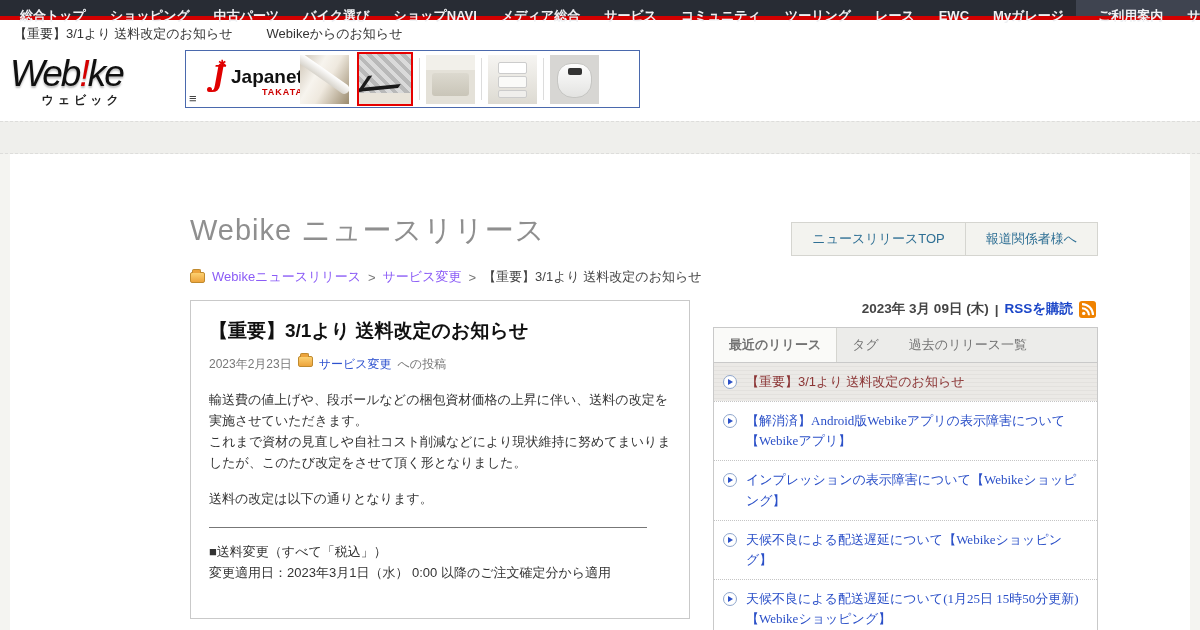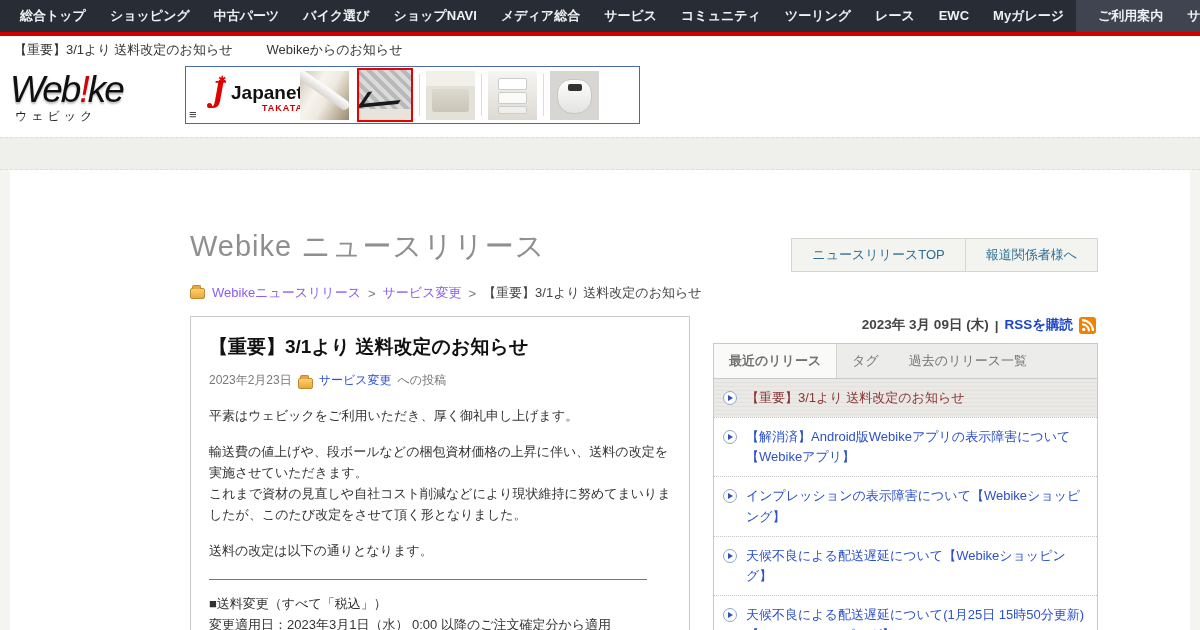--- a/index.html
+++ b/index.html
@@ -1,35 +1,35 @@
 <!DOCTYPE html>
 <html><head>
 <meta charset="utf-8">
 <style>
   * { box-sizing: border-box; margin: 0; padding: 0; }
   html,body { width:1200px; height:630px; overflow:hidden; }
   body { font-family:"Liberation Sans","DejaVu Sans",sans-serif; background:#ffffff; }
 
   
-  .topnav { height:32px; background:#282c34; display:flex; align-items:stretch; }
+  .topnav { height:16px; background:#282c34; display:flex; align-items:stretch; }
   .topnav-left { display:flex; padding-left:8px; }
   .nav-item { line-height:32px; padding:0 12px; color:#eef0f3; font-size:13px; font-weight:bold; cursor:pointer; white-space:nowrap; }
   .topnav-right { margin-left:auto; background:#3f4450; display:flex; padding:0 10px; }
   .redline { height:4px; background:#d30000; }
 
   
   .announce { height:27px; background:#fff; display:flex; align-items:center; padding-left:14px; gap:34px; font-size:13px; color:#333; }
   .announce span { cursor:pointer; }
 
   
   .site-header { height:74px; background:#fff; position:relative; }
   .logo { position:absolute; left:10px; top:8px; cursor:pointer; }
   .logo-main { font-size:37px; font-weight:normal; font-style:italic; letter-spacing:-2px; color:#101010; line-height:1; text-shadow:0 2px 2px #bbb; }
   .logo-bang { color:#d40000; }
-  .logo-sub { font-size:12px; font-weight:normal; letter-spacing:4px; color:#222; padding-left:5px; }
+  .logo-sub { font-size:12px; font-weight:bold; letter-spacing:4px; color:#222; padding-left:5px;text-align:right; }
 
   .banner { position:absolute; left:185px; top:3px; width:455px; height:58px; border:1px solid #4a69ad; background:#fff; display:flex; align-items:center; }
   .jp-logo { position:relative; width:110px; height:100%; flex:none; }
   .jp-star { position:absolute; left:32px; top:7px; color:#e00000; font-size:10px; }
   .jp-j { position:absolute; left:26px; top:12px; color:#e00000; font-size:27px; font-weight:bold; font-style:italic; font-family:"DejaVu Serif",serif; line-height:1; }
   .jp-dot { position:absolute; left:21px; top:36px; width:5px; height:5px; border-radius:50%; background:#e00000; }
   .jp-name { position:absolute; left:45px; top:15px; font-size:19px; font-weight:bold; color:#111; letter-spacing:0; }
   .jp-sub { position:absolute; left:76px; top:36px; font-size:9px; font-weight:bold; color:#cc0000; letter-spacing:1px; }
   .jp-burger { position:absolute; left:3px; bottom:1px; font-size:13px; color:#444; }
   .thumb { width:49px; height:49px; margin:0 4px; position:relative; overflow:hidden; flex:none; cursor:pointer; }
@@ -69,37 +69,37 @@
   .crumb-last { color:#444; }
 
   .folder-icon { width:15px; height:11px; background:linear-gradient(#fcd171,#eda43c); border:1px solid #c08a2e; border-radius:2px; position:relative; display:inline-block; flex:none; }
   .folder-icon::before { content:""; position:absolute; top:-4px; left:1px; width:7px; height:3px; background:#eda43c; border:1px solid #c08a2e; border-bottom:none; border-radius:2px 2px 0 0; }
 
   .main-row { display:flex; margin-top:14px; align-items:flex-start; }
 
   
   .article-box { width:500px; border:1px solid #c9c9c9; background:#fff; padding:15px 18px 20px 18px; }
   .article-title { font-size:19px; font-weight:bold; color:#111; margin:2px 0 12px 0; }
-  .article-meta { display:flex; align-items:flex-end; gap:6px; font-size:12px; color:#777; margin-bottom:16px; }
+  .article-meta { display:flex; align-items:flex-start; gap:6px; font-size:12px; color:#777; margin-bottom:16px; }
   .meta-link { color:#2d51cf; cursor:pointer; }
   .para { font-size:13px; color:#333; line-height:1.62; white-space:pre-line; margin-bottom:15px; }
   .rule { border:none; border-top:1px solid #777; width:438px; margin:18px 0 13px 0; }
 
   
   .right-col { margin-left:auto; width:385px; }
   .date-row { display:flex; justify-content:flex-end; align-items:center; gap:6px; font-size:13.5px; color:#444; font-weight:bold; padding-right:2px; }
   .rss-link { color:#1b46c8; cursor:pointer; }
   .rss-icon { width:17px; height:17px; cursor:pointer; display:block; }
 
   .sidebar-box { border:1px solid #c9c9c9; margin-top:9px; background:#fff; }
   .tabs { display:flex; background:#ececea; border-bottom:1px solid #c9c9c9; }
   .tab { padding:8px 15px; font-size:13px; color:#737373; cursor:pointer; }
   .tab.active { background:#fafaf8; font-weight:bold; border-right:1px solid #d5d5d0; }
   .s-item { display:flex; gap:9px; padding:9px 10px 9px 9px; font-size:13px; line-height:1.55; color:#2b50c8; cursor:pointer; }
-  .s-item + .s-item { border-top:1px dotted #c5c5c5; }
+  .s-item + .s-item { border-top:1px dotted #c5c5c5;font-family:Liberation Serif, serif; }
   .s-item.current { background:repeating-linear-gradient(#ebe9e6 0 3px,#e3e1de 3px 4px); color:#8b3434; }
   .play-icon { width:14px; height:14px; flex:none; border:1px solid #8fa6cc; border-radius:50%; background:#fff; display:flex; align-items:center; justify-content:center; margin-top:3px; }
   .play-icon::after { content:""; border-left:5px solid #2b50c8; border-top:3.5px solid transparent; border-bottom:3.5px solid transparent; margin-left:1px; }
 </style>
 </head>
 <body>
 
 <div class="topnav">
   <div class="topnav-left">
     <span class="nav-item">総合トップ</span>
@@ -194,21 +194,20 @@
       <div class="main-row">
 
         <div class="article-box">
           <h2 class="article-title">【重要】3/1より 送料改定のお知らせ</h2>
           <div class="article-meta">
             <span>2023年2月23日</span>
             <span class="folder-icon"></span>
             <span class="meta-link">サービス変更</span>
             <span>への投稿</span>
           </div>
-          <p class="para">平素はウェビックをご利用いただき、厚く御礼申し上げます。</p>
           <p class="para">輸送費の値上げや、段ボールなどの梱包資材価格の上昇に伴い、送料の改定を実施させていただきます。
 これまで資材の見直しや自社コスト削減などにより現状維持に努めてまいりましたが、このたび改定をさせて頂く形となりました。</p>
           <p class="para">送料の改定は以下の通りとなります。</p>
           <hr class="rule">
           <p class="para">■送料変更（すべて「税込」）
 変更適用日：2023年3月1日（水） 0:00 以降のご注文確定分から適用</p>
 
         </div>
 
         <div class="right-col">

